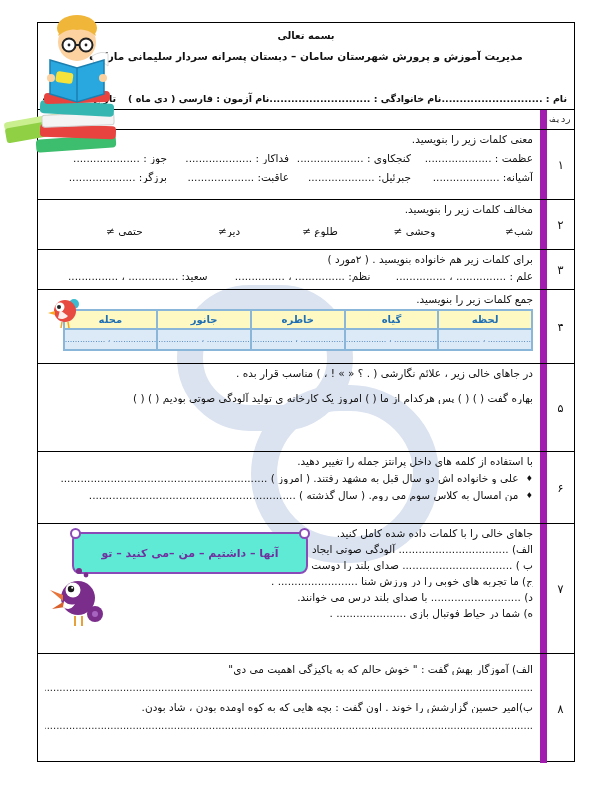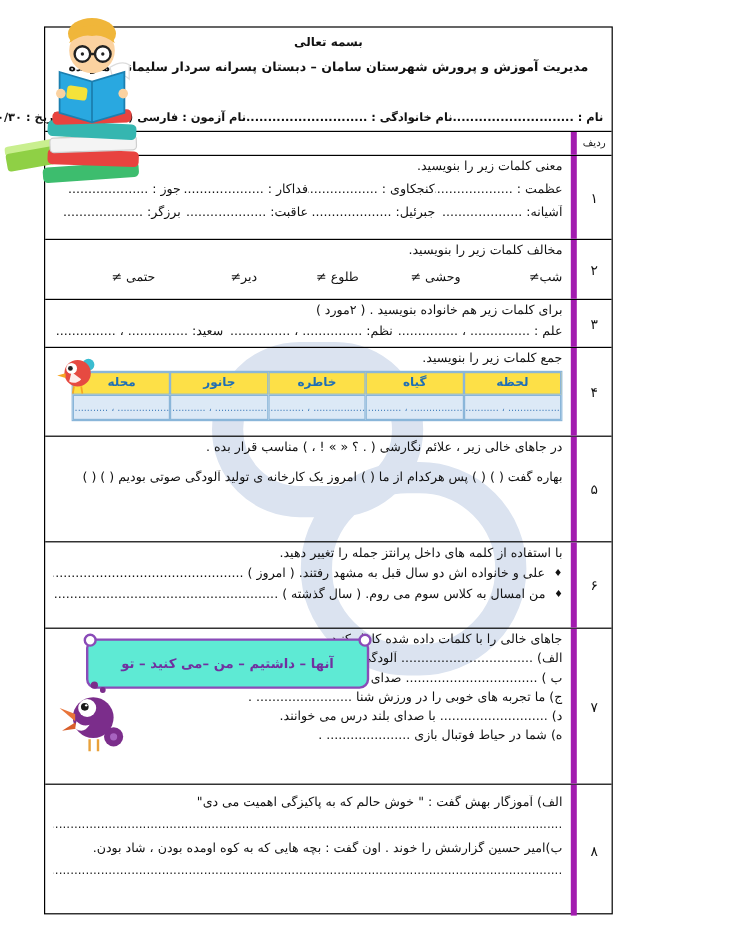--- a/index.html
+++ b/index.html
@@ -1,42 +1,42 @@
 <!DOCTYPE html>
 <html lang="fa"><head>
 <meta charset="utf-8">
 <style>
   html,body{margin:0;padding:0;background:#fff;}
   .page{position:relative;width:612px;height:792px;background:#fff;overflow:hidden;
         font-family:"DejaVu Sans",sans-serif;direction:rtl;color:#111;}
   .watermark{position:absolute;z-index:0;}
-  .exam{position:absolute;top:22px;left:37px;width:474px;height:740px;
+  .exam{position:absolute;top:22px;left:37px;width:538px;height:740px;
         border:1.6px solid #000;box-sizing:border-box;z-index:1;}
   .hdr{height:86px;box-sizing:border-box;position:relative;text-align:center;padding-top:7px;}
   .bismillah{font-size:10px;font-weight:bold;}
   .school{font-size:10.5px;font-weight:bold;margin-top:9px;}
   .name-row{position:absolute;bottom:5px;right:7px;left:4px;display:flex;
             justify-content:space-between;font-size:9.5px;font-weight:bold;white-space:nowrap;}
   .exam-date{display:flex;gap:12px;}
   .row{display:flex;border-top:1px solid #000;box-sizing:border-box;}
-  .num{flex:0 0 34px;width:34px;border-left:5px solid #a21caf;display:flex;align-items:center;
-       justify-content:center;font-size:11.5px;box-sizing:border-box;}
+  .num{flex:0 0 34px;width:34px;border-left:7px solid #a21caf;display:flex;align-items:center;
+       justify-content:center;font-size:11.5px;box-sizing:border-box;font-family:Liberation Mono, monospace;}
   .cnt{flex:1;padding:3px 7px;font-size:10.5px;position:relative;overflow:hidden;box-sizing:border-box;}
   .colhdr{height:20px;}
   .colhdr .num{font-size:8.5px;}
   .colhdr .cnt{display:flex;align-items:center;justify-content:center;font-size:10px;padding:0;}
   .h70{height:70px}.h50{height:50px}.h40{height:40px}.h74{height:74px}
   .h88{height:88px}.h72{height:72px}.h130{height:130px}.h110{height:110px}
   .qtitle{font-size:10.5px;}
   .items{display:flex;margin-top:7px;}
   .items>span{flex:1;white-space:nowrap;overflow:hidden;}
   .jtable{display:grid;grid-template-columns:repeat(5,1fr);width:96%;margin-top:4px;
           border:1.3px solid #8ab6d9;}
   .jh{border:1px solid #8ab6d9;color:#1f6fb5;font-weight:bold;text-align:center;
-      font-size:10px;padding:3px 0;background:#fde047;}
+      font-size:10px;padding:3px 0;background:#fef9c3;}
   .jc{border:1px solid #8ab6d9;background:#dce9f6;color:#4a82bd;font-size:8px;
       text-align:center;padding:5px 0;white-space:nowrap;overflow:hidden;}
   .mid{margin-top:13px;white-space:nowrap;overflow:hidden;}
   .center{text-align:center;}
   .q6line{margin-top:5px;white-space:nowrap;overflow:hidden;}
   .bullet{font-size:8px;margin-left:4px;vertical-align:1px;}
   .q7line{margin-top:4px;white-space:nowrap;overflow:hidden;}
   .banner{position:absolute;left:34px;top:8px;width:232px;height:38px;border:2px solid #8a4bb8;
           border-radius:8px;background:#5eead4;display:flex;align-items:center;justify-content:center;
           color:#7030a0;font-weight:bold;font-size:11px;z-index:2;white-space:nowrap;}

